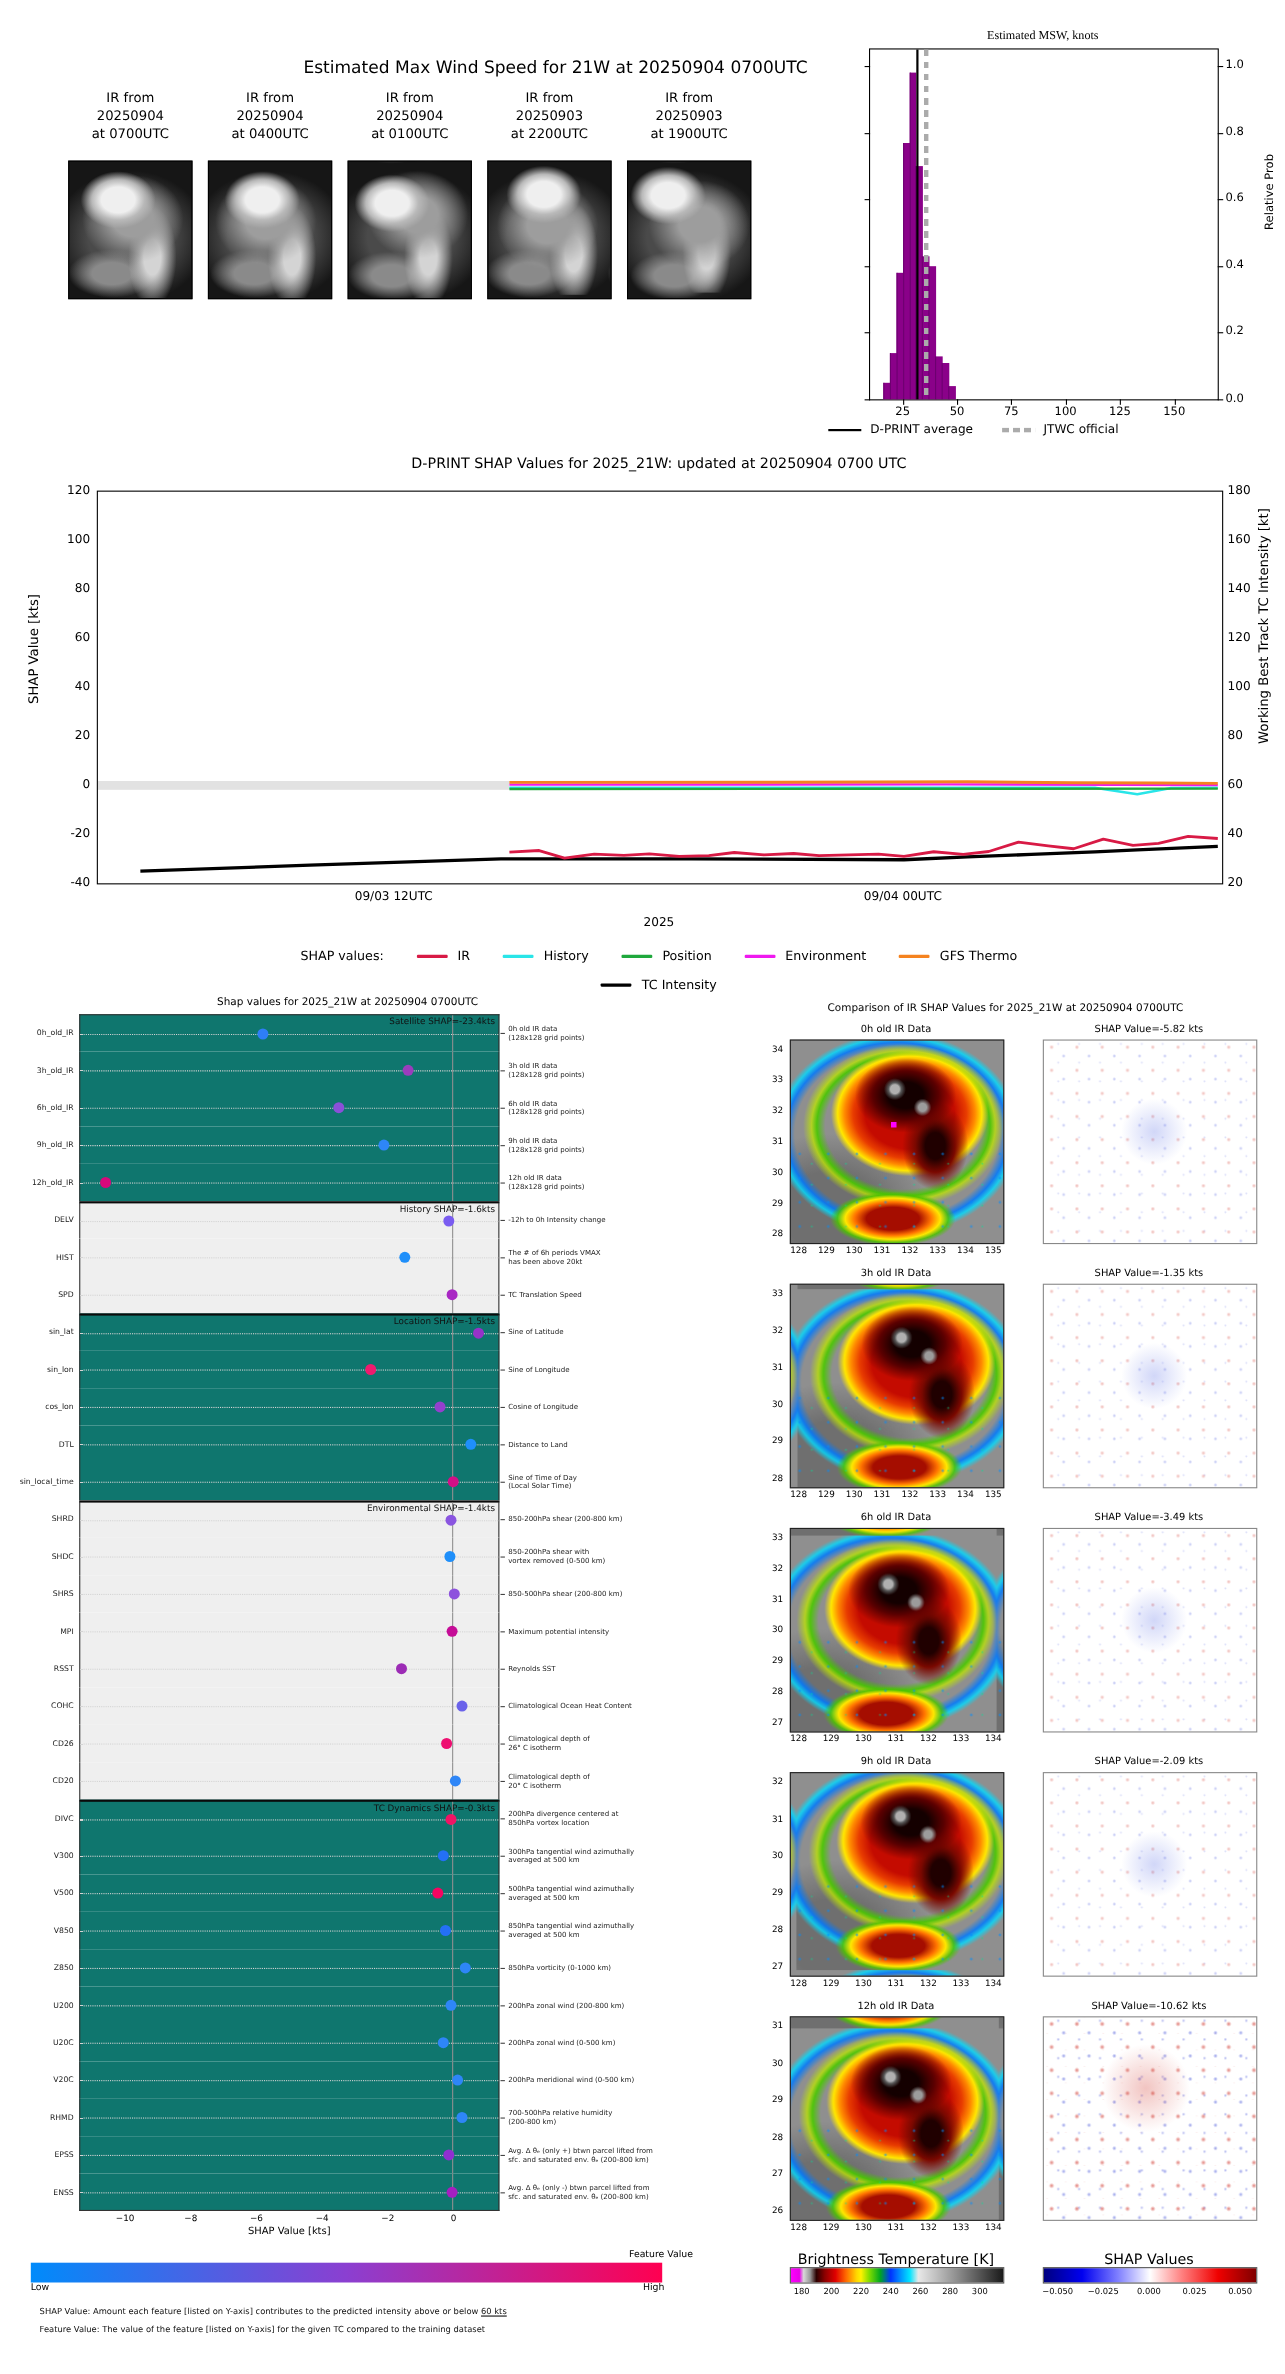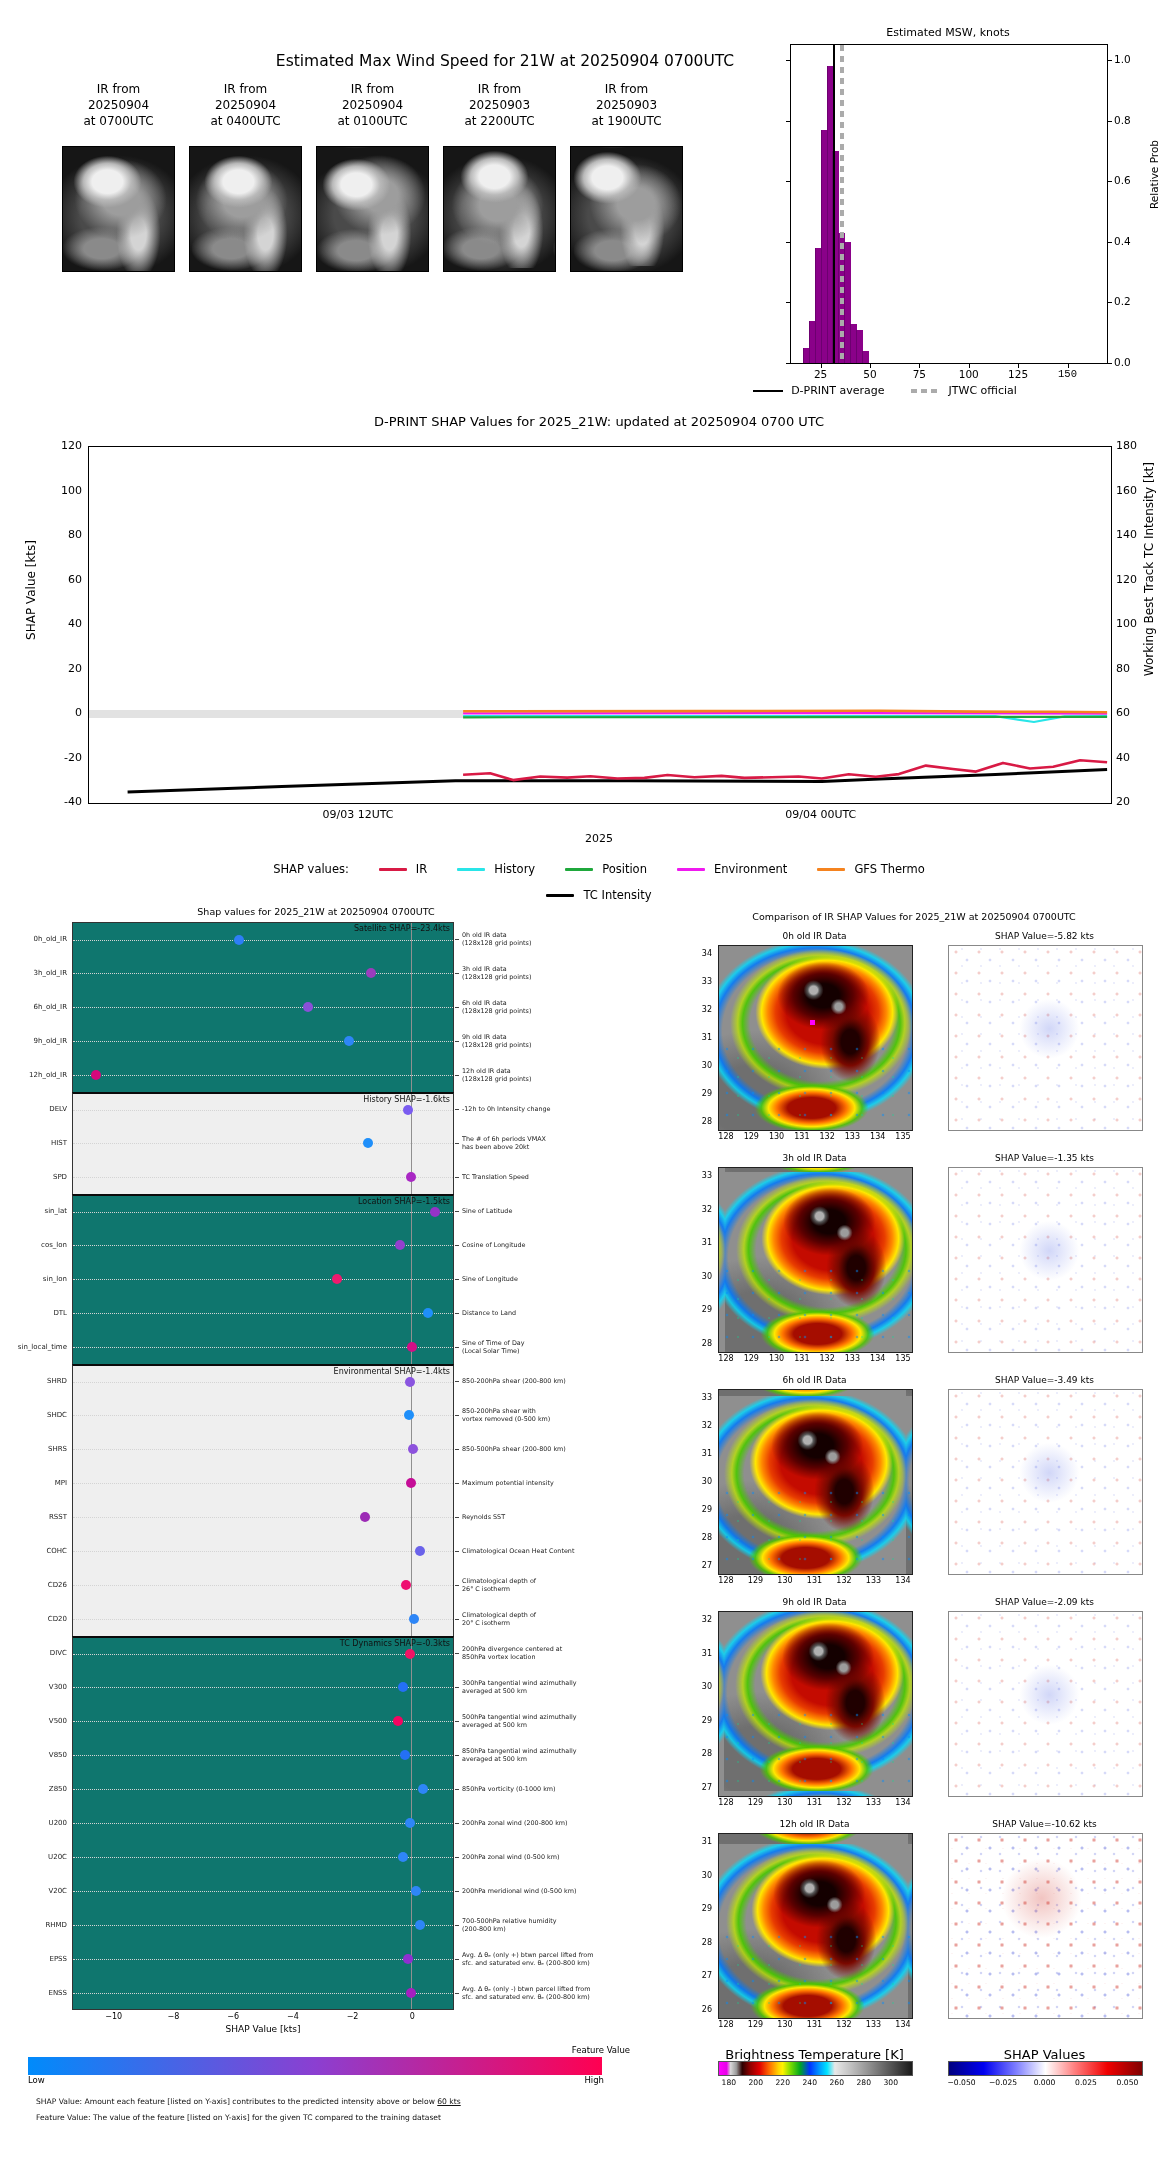--- a/index.html
+++ b/index.html
@@ -19,21 +19,21 @@
       radial-gradient(ellipse 34px 26px at 40% 28%, #efefef 0 45%, #b9b9b9 70%, rgba(150,150,150,0) 100%),
       radial-gradient(ellipse 46px 40px at 52% 42%, #9d9d9d 0 40%, rgba(130,130,130,0) 100%),
       radial-gradient(ellipse 22px 46px at 68% 70%, #d4d4d4 0 35%, rgba(160,160,160,0) 100%),
       radial-gradient(ellipse 40px 22px at 35% 82%, #8a8a8a 0 45%, rgba(100,100,100,0) 100%),
       radial-gradient(ellipse 70px 60px at 50% 55%, #4a4a4a 0 55%, rgba(40,40,40,0) 100%);}
   .thumb:nth-child(2) .timg{background-position:4px 0,-6px 2px,0 0,2px 0,0 0;}
   .thumb:nth-child(3) .timg{background-position:-5px 3px,5px -4px,-3px 0,0 2px,0 0;}
   .thumb:nth-child(4) .timg{background-position:6px -5px,-4px 6px,2px -3px,-2px 0,0 0;}
   .thumb:nth-child(5) .timg{background-position:-8px -4px,7px 5px,-4px -5px,3px 2px,0 0;}
 
-  #hist-title{left:790px;top:26px;width:316px;font-size:11px;}
+  #hist-title{left:790px;top:26px;width:316px;font-size:11px;font-family:Liberation Serif, serif;}
   #hist-plot{left:790px;top:44px;width:316px;height:318px;border:1.6px solid #000;overflow:visible;}
   .hbar{position:absolute;bottom:0;background:#8a0189;border-left:0.5px solid #6d0070;}
   #avg-line{position:absolute;top:0;bottom:0;width:2px;background:#000;}
   #jtwc-line{position:absolute;top:0;bottom:0;width:4px;
      background:repeating-linear-gradient(180deg,#ababab 0 6px,rgba(0,0,0,0) 6px 11px);}
   .htickx{position:absolute;top:4px;width:40px;margin-left:-20px;text-align:center;font-size:10.5px;}
   .hticky{position:absolute;left:8px;font-size:10.5px;}
   .tickstub{position:absolute;background:#000;}
   #hist-ylabel{left:1148px;top:140px;font-size:10.5px;}
   #hist-legend{left:610px;top:384px;width:550px;display:flex;justify-content:center;gap:26px;font-size:11px;align-items:center;}
@@ -198,21 +198,21 @@
       <div class="htickx" style="left: 9.375%; top: calc(100% + 5px);">25</div>
       <div class="tickstub" style="left: 9.375%; bottom: -5px; width: 1px; height: 5px;"></div>
       <div class="htickx" style="left: 25%; top: calc(100% + 5px);">50</div>
       <div class="tickstub" style="left: 25%; bottom: -5px; width: 1px; height: 5px;"></div>
       <div class="htickx" style="left: 40.625%; top: calc(100% + 5px);">75</div>
       <div class="tickstub" style="left: 40.625%; bottom: -5px; width: 1px; height: 5px;"></div>
       <div class="htickx" style="left: 56.25%; top: calc(100% + 5px);">100</div>
       <div class="tickstub" style="left: 56.25%; bottom: -5px; width: 1px; height: 5px;"></div>
       <div class="htickx" style="left: 71.875%; top: calc(100% + 5px);">125</div>
       <div class="tickstub" style="left: 71.875%; bottom: -5px; width: 1px; height: 5px;"></div>
-      <div class="htickx" style="left: 87.5%; top: calc(100% + 5px); font-family: Liberation Mono, monospace;">150</div>
+      <div class="htickx" style="left: 87.5%; top: calc(100% + 5px);">150</div>
       <div class="tickstub" style="left: 87.5%; bottom: -5px; width: 1px; height: 5px;"></div>
       <div class="hticky" style="left: calc(100% + 7px); top: calc(100% - 7px);">0.0</div>
       <div class="tickstub" style="right: -5px; top: 100%; width: 5px; height: 1px;"></div>
       <div class="tickstub" style="left: -5px; top: 100%; width: 5px; height: 1px;"></div>
       <div class="hticky" style="left: calc(100% + 7px); top: calc(80.9524% - 7px);">0.2</div>
       <div class="tickstub" style="right: -5px; top: 80.9524%; width: 5px; height: 1px;"></div>
       <div class="tickstub" style="left: -5px; top: 80.9524%; width: 5px; height: 1px;"></div>
       <div class="hticky" style="left: calc(100% + 7px); top: calc(61.9048% - 7px);">0.4</div>
       <div class="tickstub" style="right: -5px; top: 61.9048%; width: 5px; height: 1px;"></div>
       <div class="tickstub" style="left: -5px; top: 61.9048%; width: 5px; height: 1px;"></div>
@@ -370,36 +370,36 @@
           <div class="lbl">sin_lat</div>
           <div class="pc secline">
             <div class="gl"></div>
             <div class="zl" style="left: 89.0625%;"></div>
             <div class="sech">Location SHAP=-1.5kts</div>
             <div class="dot" style="left: 95.3125%; background: rgb(150, 50, 200);"></div>
           </div>
           <div class="desc">Sine of Latitude</div>
         </div>
         <div class="dprow">
+          <div class="lbl">sin_lon</div>
+          <div class="pc">
+            <div class="gl"></div>
+            <div class="zl" style="left: 89.0625%;"></div>
+            <div class="dot" style="left: 69.5312%; background: rgb(239, 26, 110);"></div>
+          </div>
+          <div class="desc">Sine of Longitude</div>
+        </div>
+        <div class="dprow">
           <div class="lbl">cos_lon</div>
           <div class="pc">
             <div class="gl"></div>
             <div class="zl" style="left: 89.0625%;"></div>
             <div class="dot" style="left: 85.9375%; background: rgb(147, 64, 205);"></div>
           </div>
           <div class="desc">Cosine of Longitude</div>
-        </div>
-        <div class="dprow">
-          <div class="lbl">sin_lon</div>
-          <div class="pc">
-            <div class="gl"></div>
-            <div class="zl" style="left: 89.0625%;"></div>
-            <div class="dot" style="left: 69.5312%; background: rgb(239, 26, 110);"></div>
-          </div>
-          <div class="desc">Sine of Longitude</div>
         </div>
         <div class="dprow">
           <div class="lbl">DTL</div>
           <div class="pc">
             <div class="gl"></div>
             <div class="zl" style="left: 89.0625%;"></div>
             <div class="dot" style="left: 93.3594%; background: rgb(31, 143, 250);"></div>
           </div>
           <div class="desc">Distance to Land</div>
         </div>

